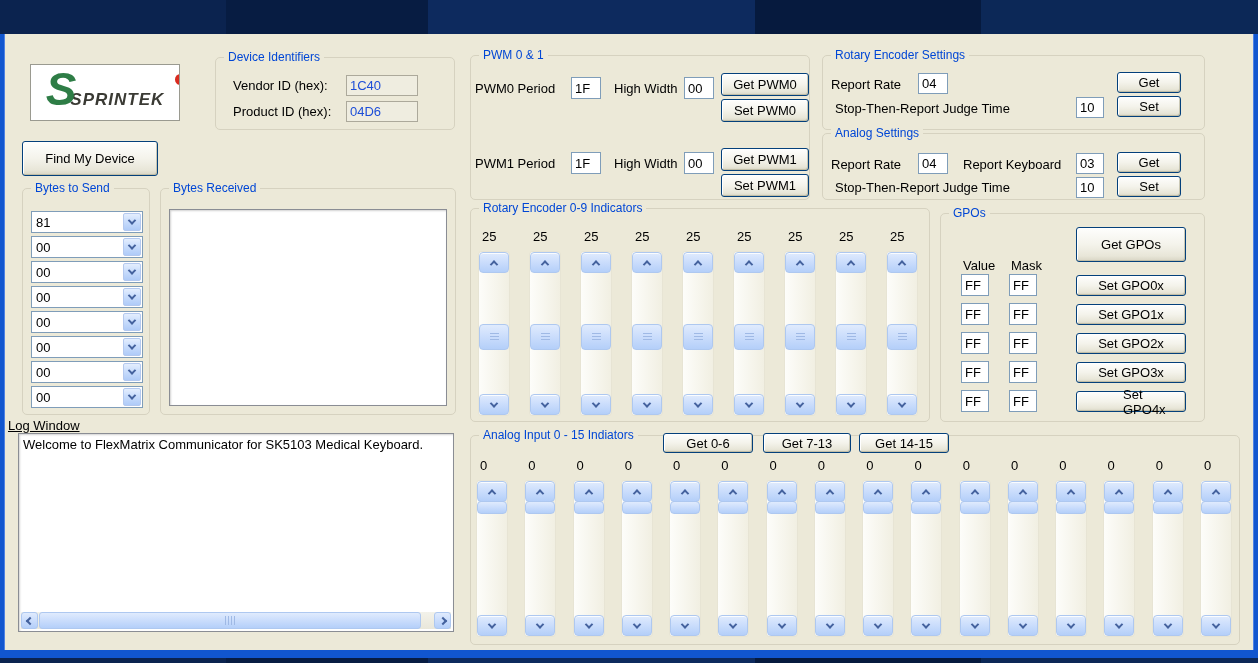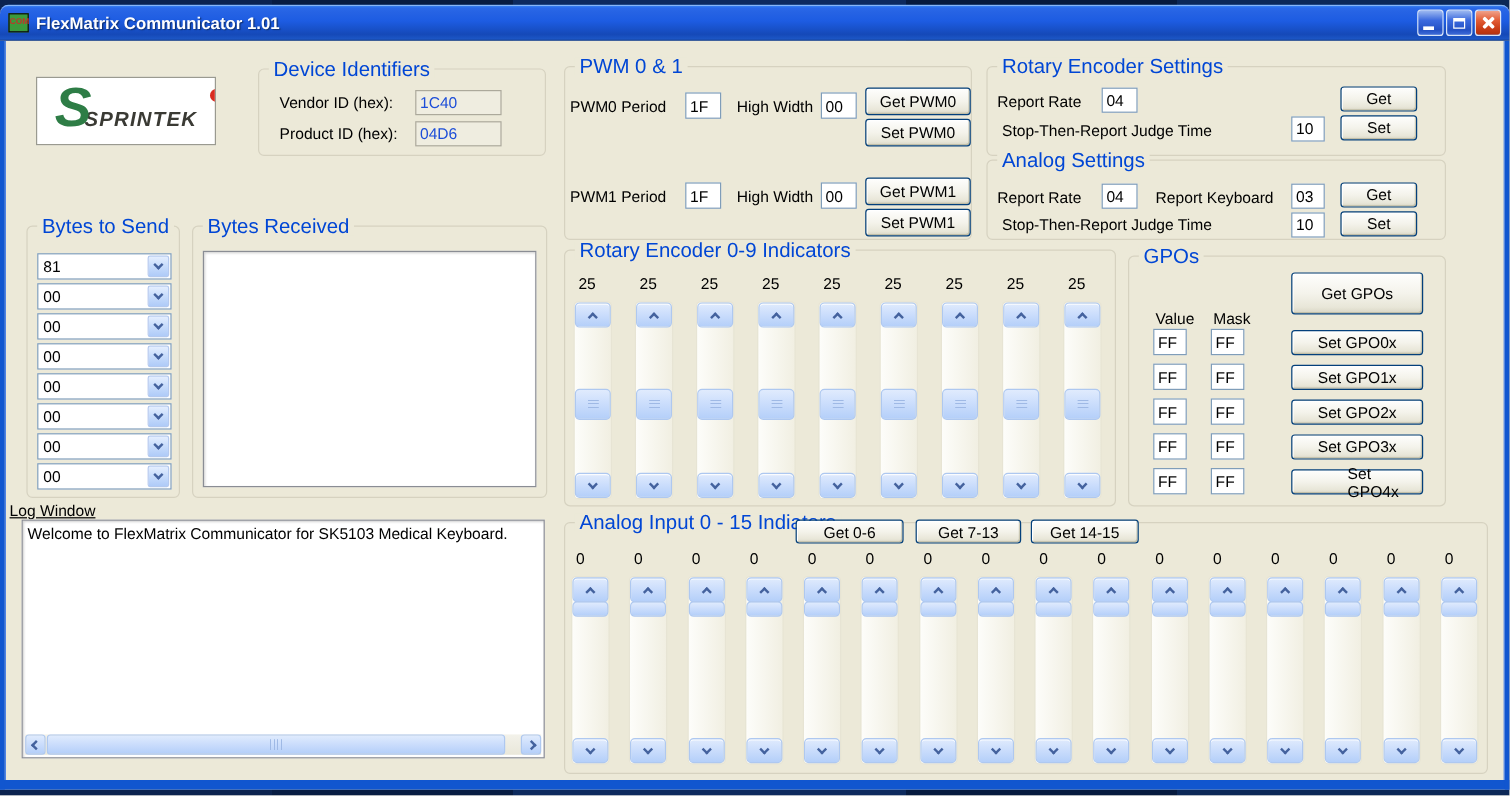--- a/index.html
+++ b/index.html
@@ -37,21 +37,21 @@
 
   
   .frame { position:absolute; top:30px; left:0; right:0; bottom:0;
     background:#ECE9D8; border:4px solid #1156CF; border-top:0; border-bottom-width:8px;
     box-shadow:inset 1px 0 0 #4E82E4, inset -1px 0 0 #4E82E4; }
   .body { position:absolute; inset:0; font-size:13px; color:#000; }
 
   
   .group { position:absolute; border:1px solid #D6D2C0; border-radius:5px; }
   .gtitle { position:absolute; top:-8px; left:8px; background:#ECE9D8; padding:0 4px;
-    color:#0046D5; font-size:17px; line-height:15px; white-space:nowrap; }
+    color:#0046D5; font-size:12px; line-height:15px; white-space:nowrap; }
   .lbl { position:absolute; font-size:13px; white-space:nowrap; }
 
   .xpbtn { position:absolute; display:flex; align-items:center; justify-content:center;
     font-family:"Liberation Sans",sans-serif; font-size:13px; color:#000;
     background:linear-gradient(180deg,#FEFEFD 0%,#F4F3EB 50%,#E8E6D8 85%,#D8D5C4 100%);
     border:1px solid #04407B; border-radius:3px;
     box-shadow:inset -1px -1px 0 rgba(180,176,150,.65), inset 1px 1px 0 #fff; }
 
   .xpinput { position:absolute; border:1px solid #7F9DB9; background:#fff;
     font-family:"Liberation Sans",sans-serif; font-size:13px; color:#000; padding:0 3px; }
@@ -114,53 +114,39 @@
     color:#2E7D46; margin-right:-6px; margin-top:-8px; }
   .logo-dot { position:absolute; right:-7px; top:9px; width:11px; height:11px; border-radius:50%; background:#D92B1F; }
   .logo-text { font-style:italic; font-weight:bold; font-size:17px; letter-spacing:1px; color:#3A3A34; margin-top:14px; }
 </style>
 </head>
 <body>
 
 <div class="screen">
  <div class="window">
 
-  <div class="titlebar">
-    <span class="app-icon">COM</span>
-    <span class="tb-title">FlexMatrix Communicator 1.01</span>
-    <span class="tb-btns">
-      <span class="tbb min">
-            <i class="glyph-min"></i>
-          </span>
-      <span class="tbb max">
-            <i class="glyph-max"></i>
-          </span>
-      <span class="tbb close">
-            <i class="glyph-close"></i>
-          </span>
-    </span>
-  </div>
 
   <div class="frame">
    <div class="body">
 
     <div class="logo">
       <span class="logo-s">S</span>
       <span class="logo-dot"></span>
       <span class="logo-text">SPRINTEK</span>
     </div>
 
     <div class="group" style="left:211px; top:23px; width:240px; height:73px;">
       <span class="gtitle">Device Identifiers</span>
       <span class="lbl" style="left:17px; top:20px;">Vendor ID (hex):</span>
       <input class="xpinput dis" style="left: 130px; top: 17px; width: 72px; height: 21px;" value="1C40">
       <span class="lbl" style="left:17px; top:46px;">Product ID (hex):</span>
       <input class="xpinput dis" style="left: 130px; top: 43px; width: 72px; height: 21px;" value="04D6">
     </div>
 
+    <div class="xpbtn" style="left:18px; top:107px; width:136px; height:35px;">Find My Device</div>
 
     <div class="group" style="left:18px; top:154px; width:128px; height:227px;">
       <span class="gtitle">Bytes to Send</span>
       <div class="combo" style="left:8px; top:22px;">
               <span class="combo-val">81</span>
               <span class="combo-btn">
                 <i class="chev down"></i>
               </span>
             </div>
       <div class="combo" style="left:8px; top:47px;">

